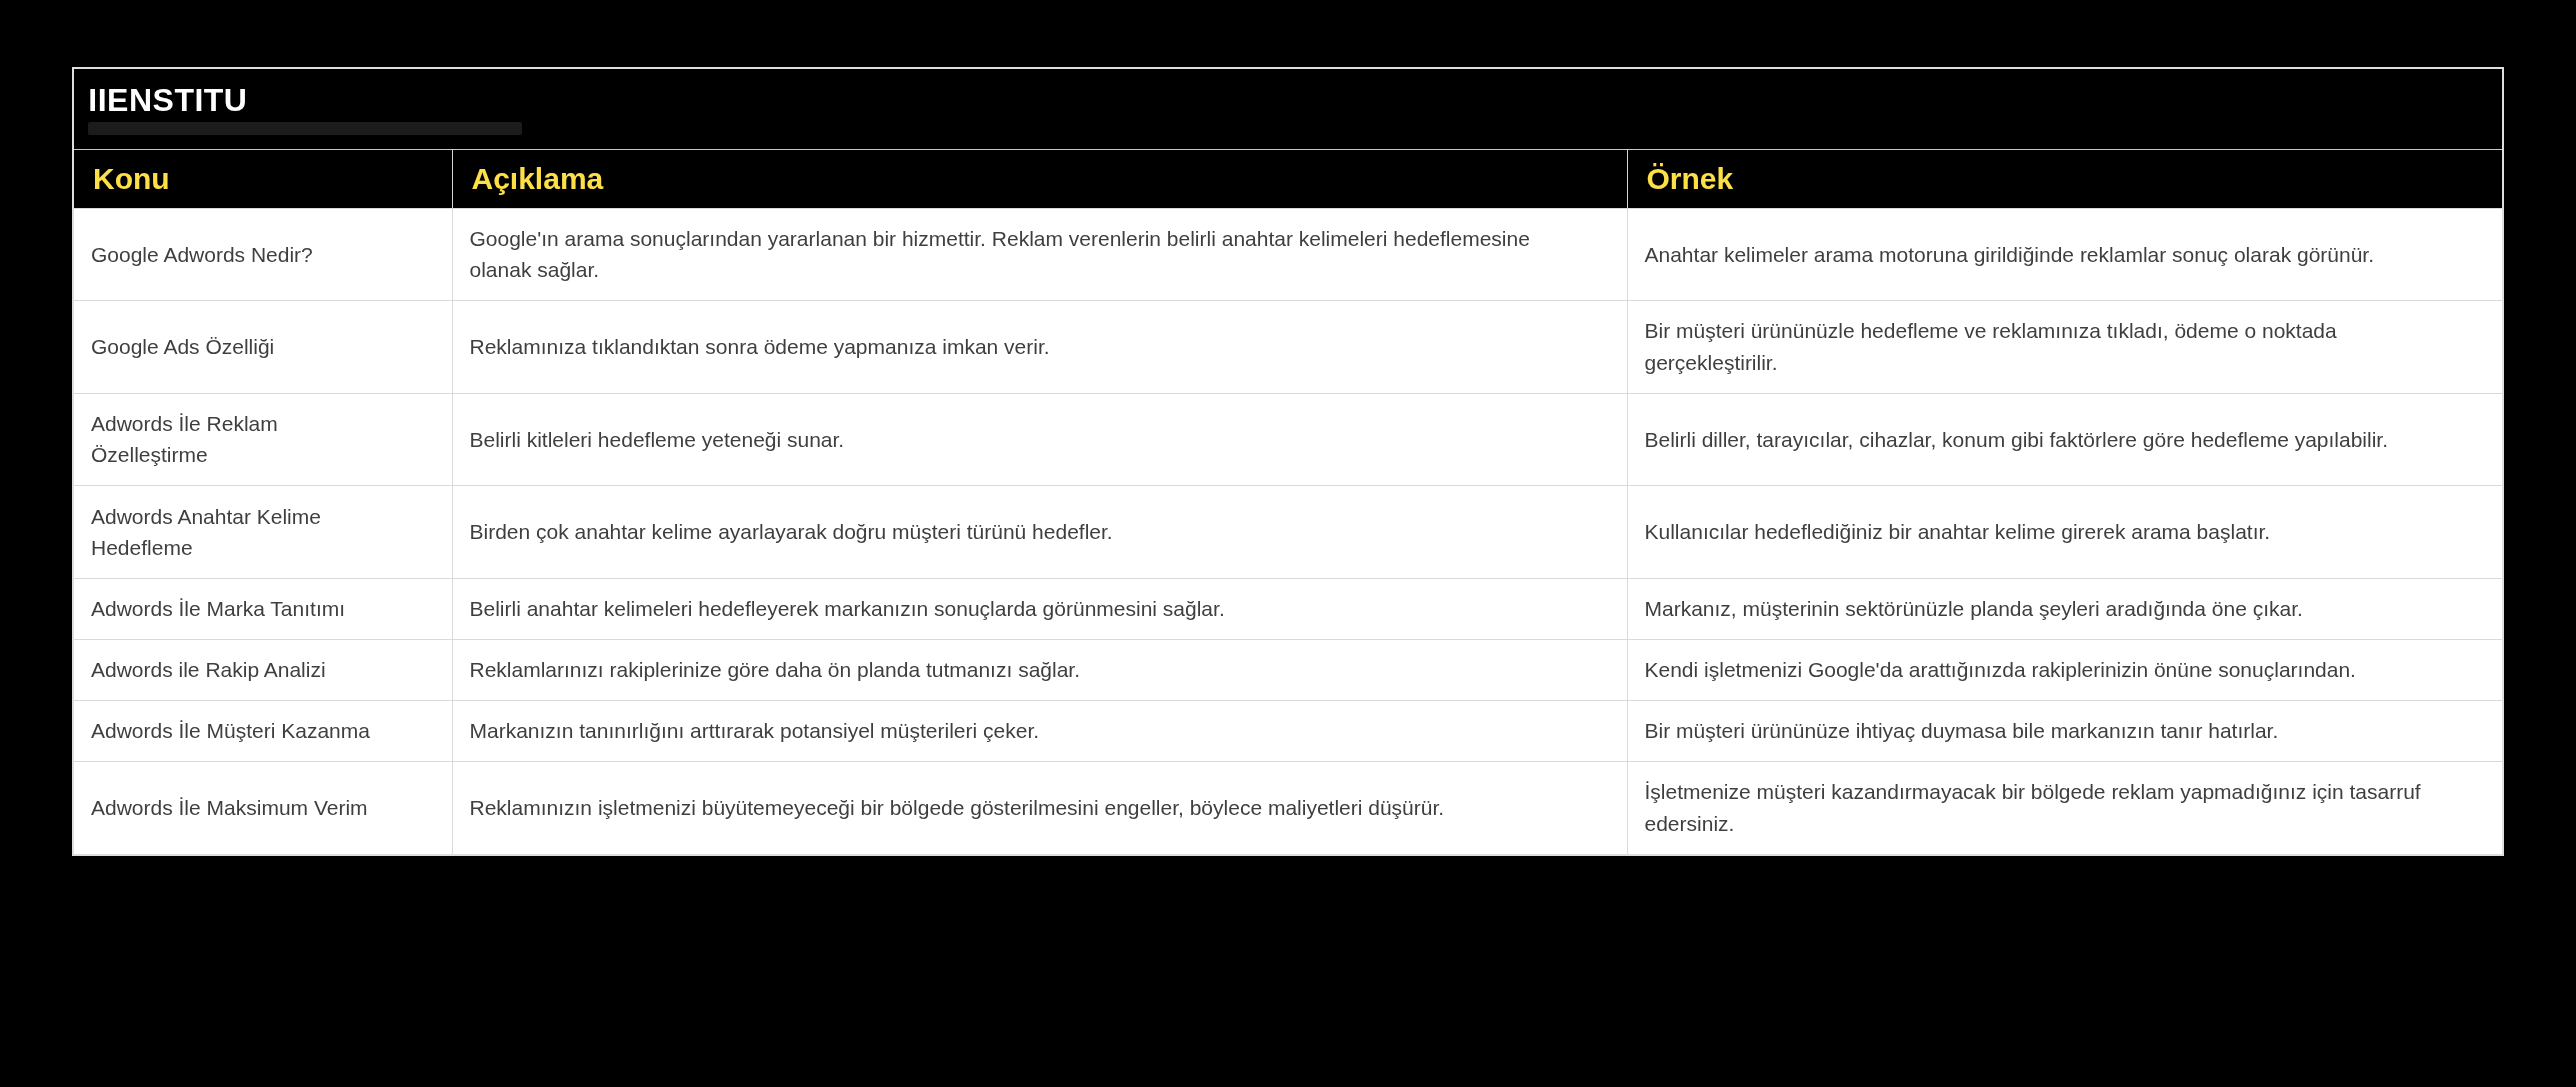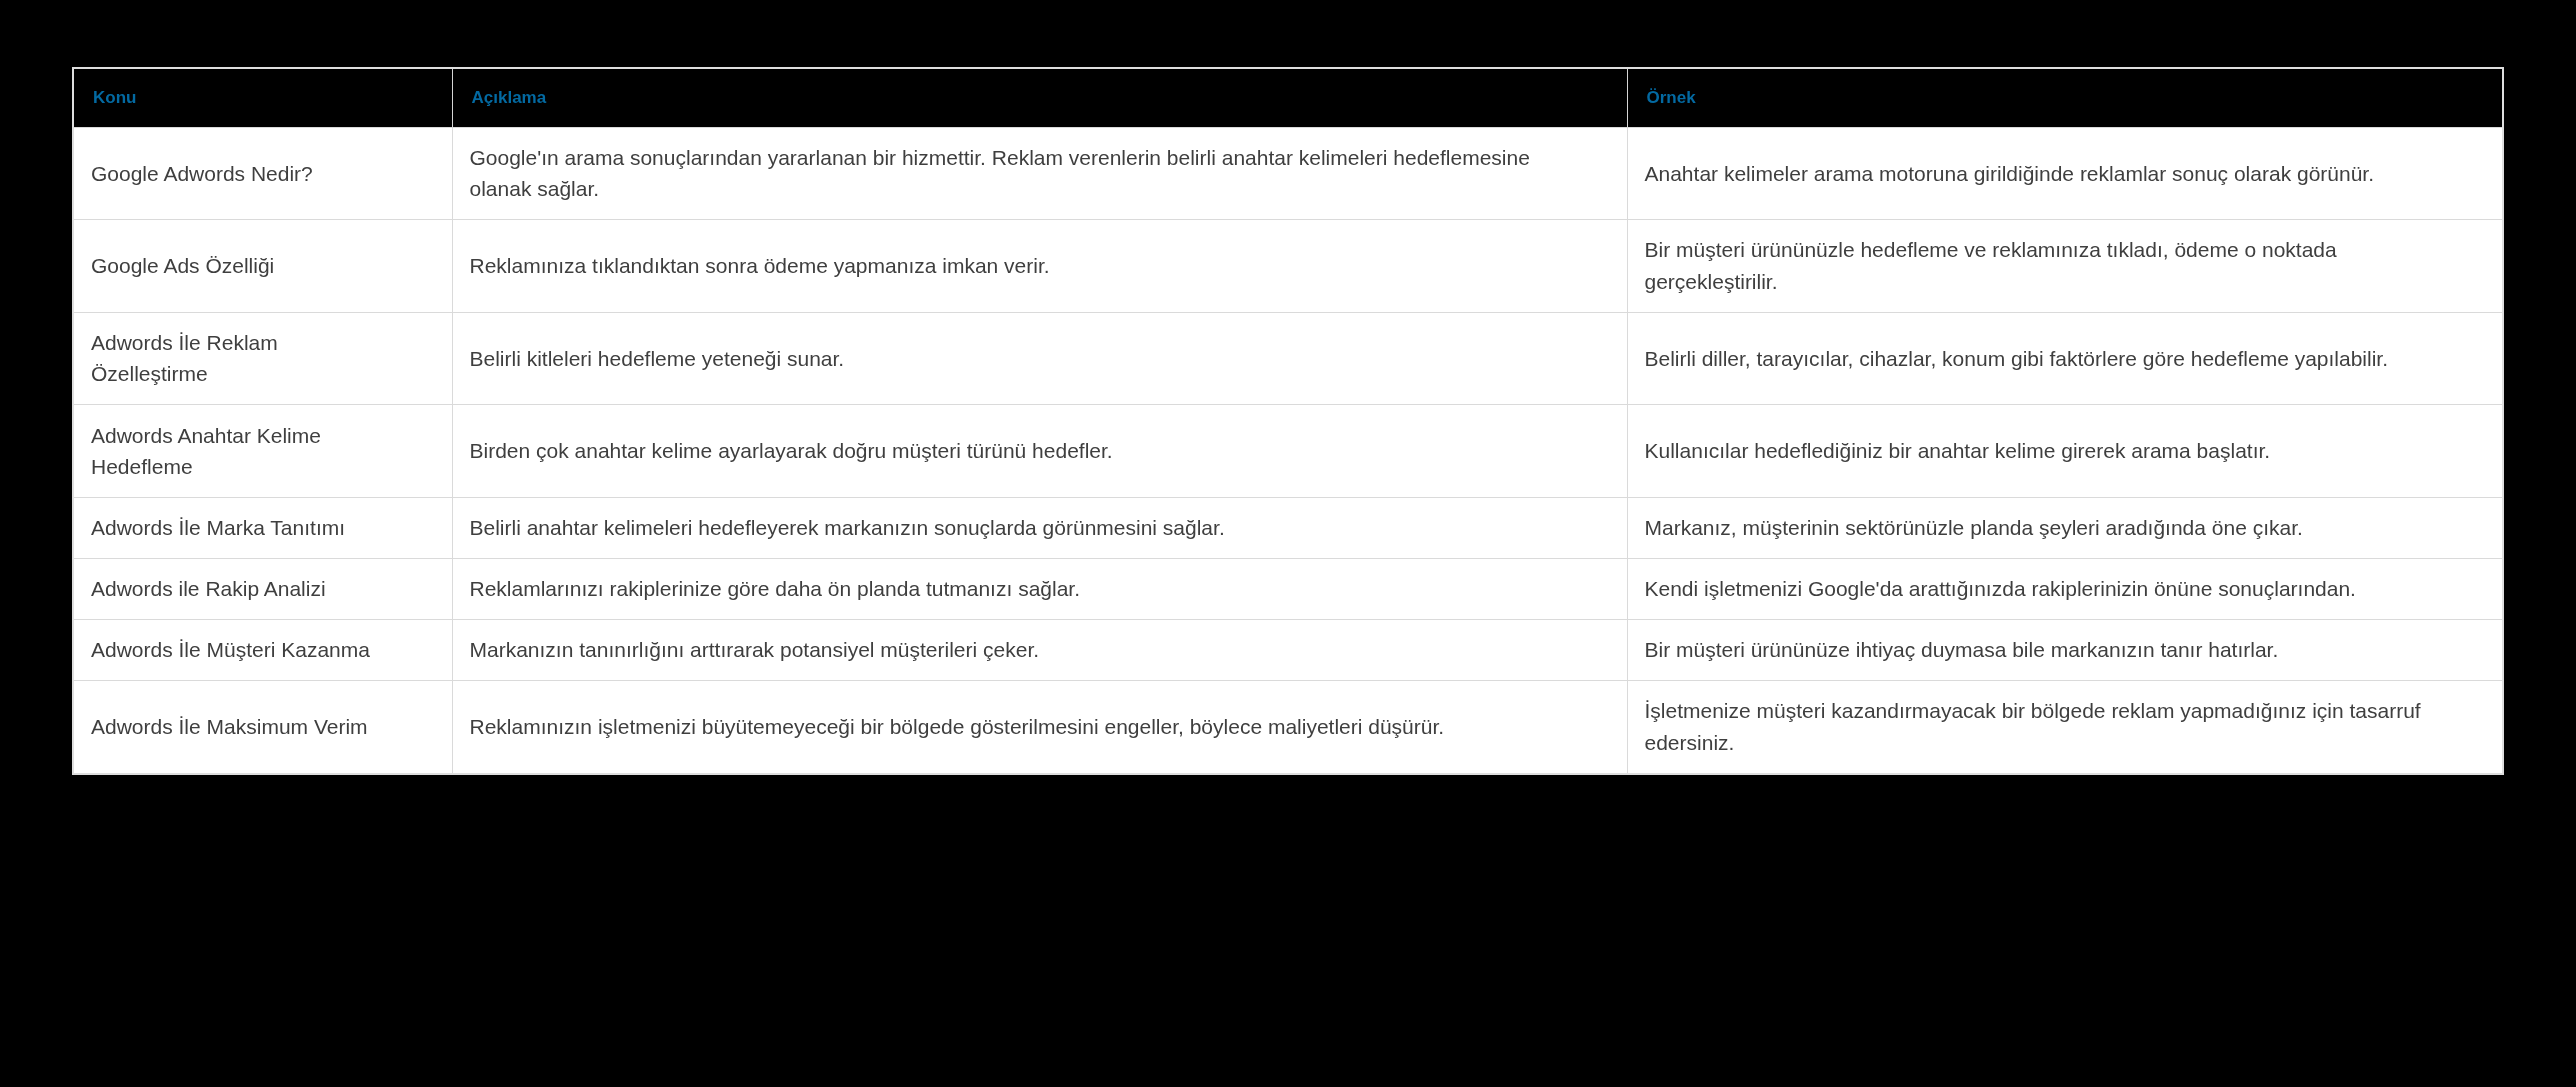--- a/index.html
+++ b/index.html
@@ -58,22 +58,22 @@
     table-layout: fixed;
   }
   col.c-konu  { width: 378px; }
   col.c-acik  { width: 1175px; }
   col.c-ornek { width: 875px; }
   thead tr {
     background: #000000;
     height: 58px;
   }
   th {
-    color: #0369a1;
-    font-size: 17px;
+    color: #fde047;
+    font-size: 30px;
     font-weight: 700;
     text-align: left;
     padding: 0 19px 0 19px;
     border-right: 1.9px solid #d5d5d5;
     vertical-align: middle;
   }
   th:last-child { border-right: none; }
   tbody td {
     background: #ffffff;
     color: #3f3f3f;
@@ -86,20 +86,24 @@
   }
   tbody tr { min-height: 61px; }
   tbody td:last-child { border-right: none; padding-right: 56px; }
   tbody td.konu { padding-right: 57px; }
 </style>
 </head>
 <body>
 
 <div class="canvas">
   <section class="card">
+    <header class="title-bar">
+      <h1 class="title">IIENSTITU</h1>
+      <div class="subtitle-strip"></div>
+    </header>
     <table>
       <colgroup>
         <col class="c-konu">
         <col class="c-acik">
         <col class="c-ornek">
       </colgroup>
       <thead>
         <tr id="header-row">
             <th scope="col">Konu</th>
             <th scope="col">Açıklama</th>

